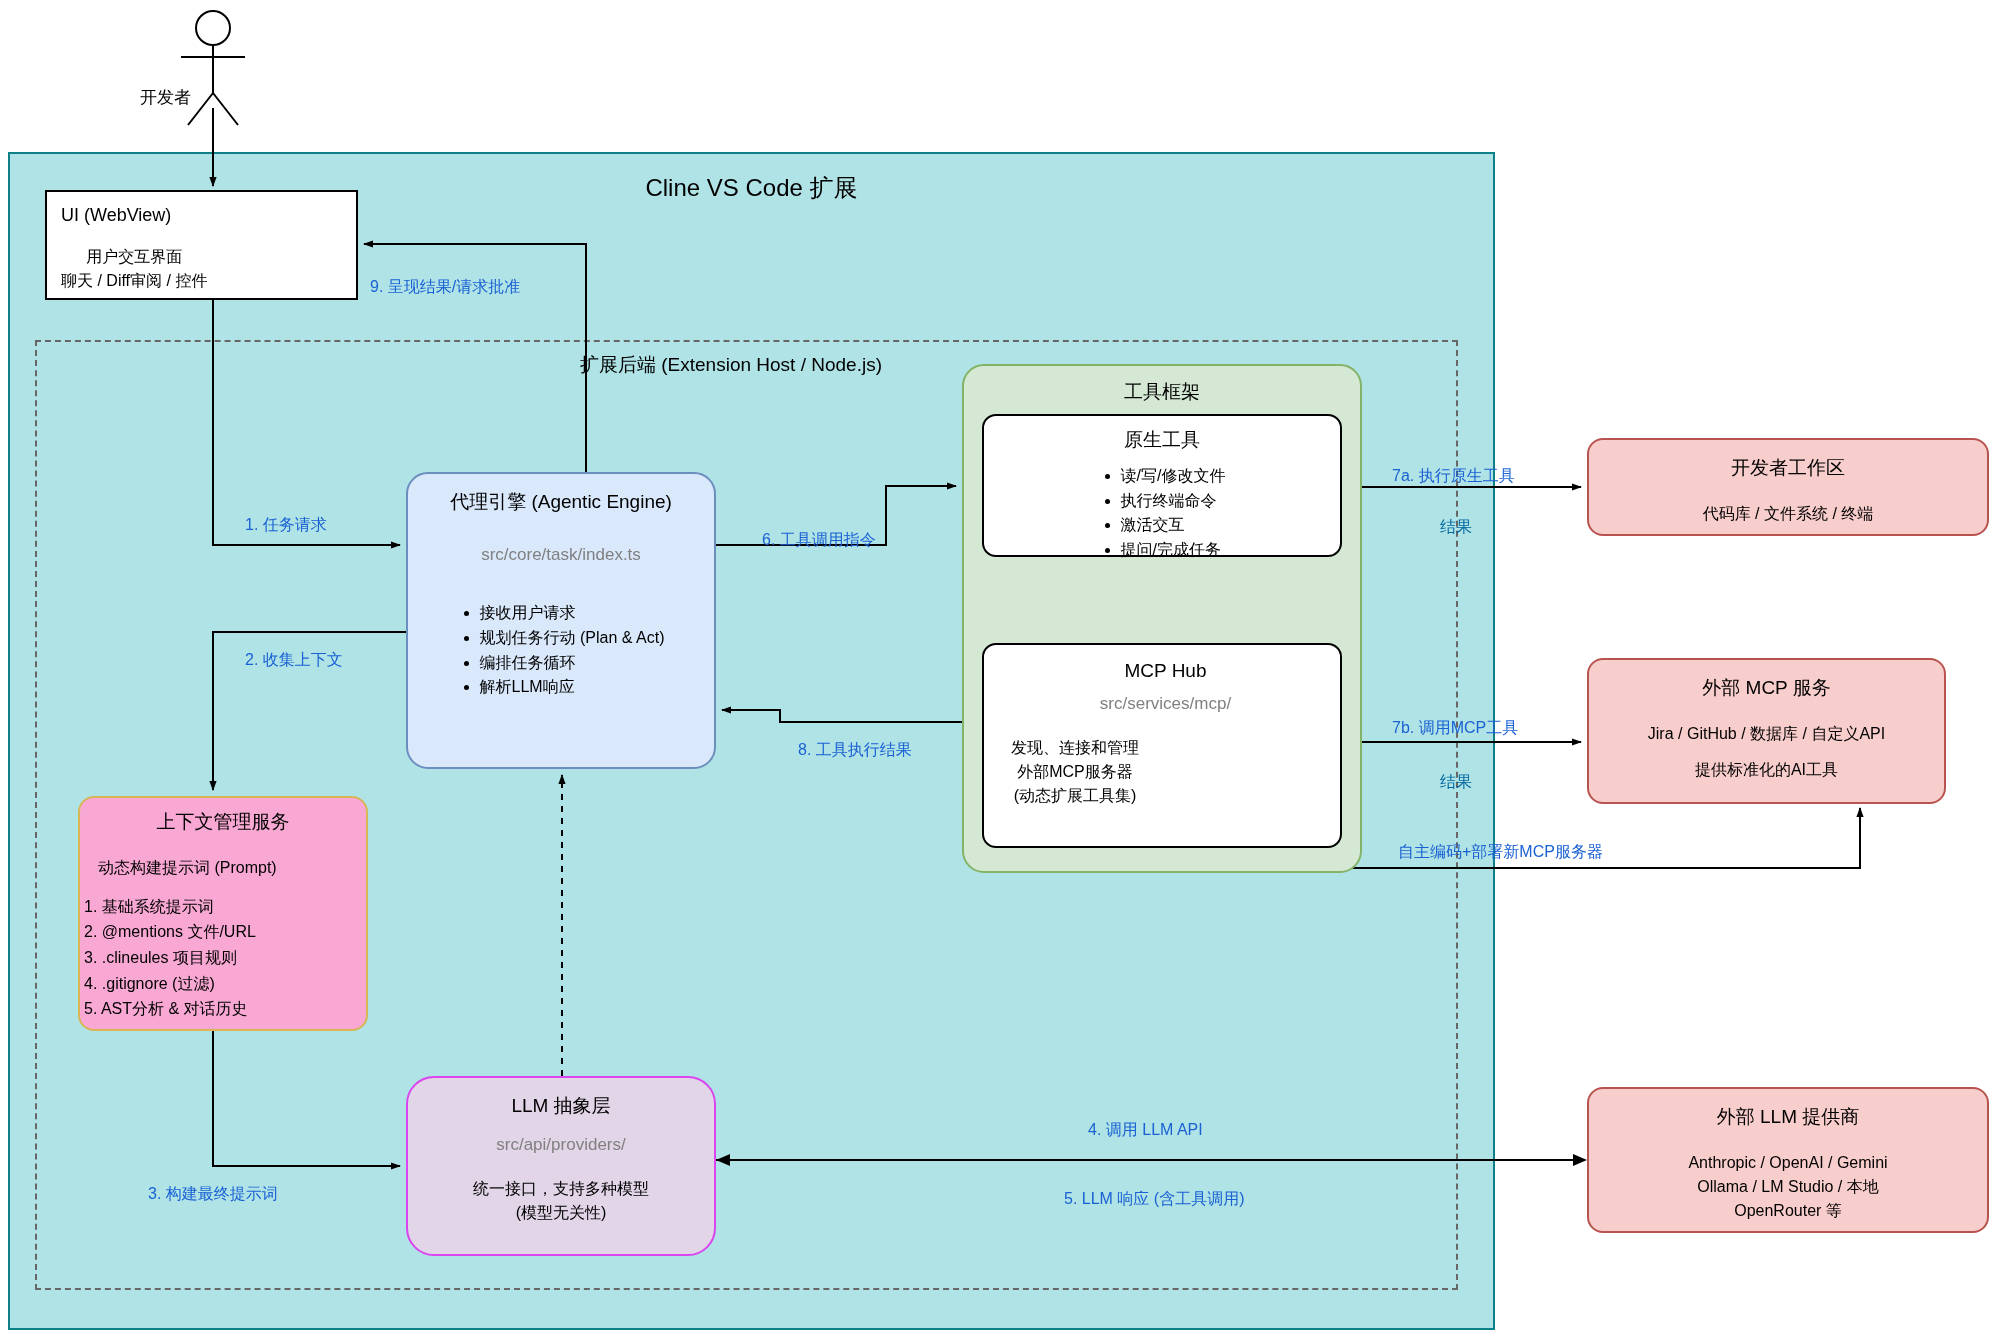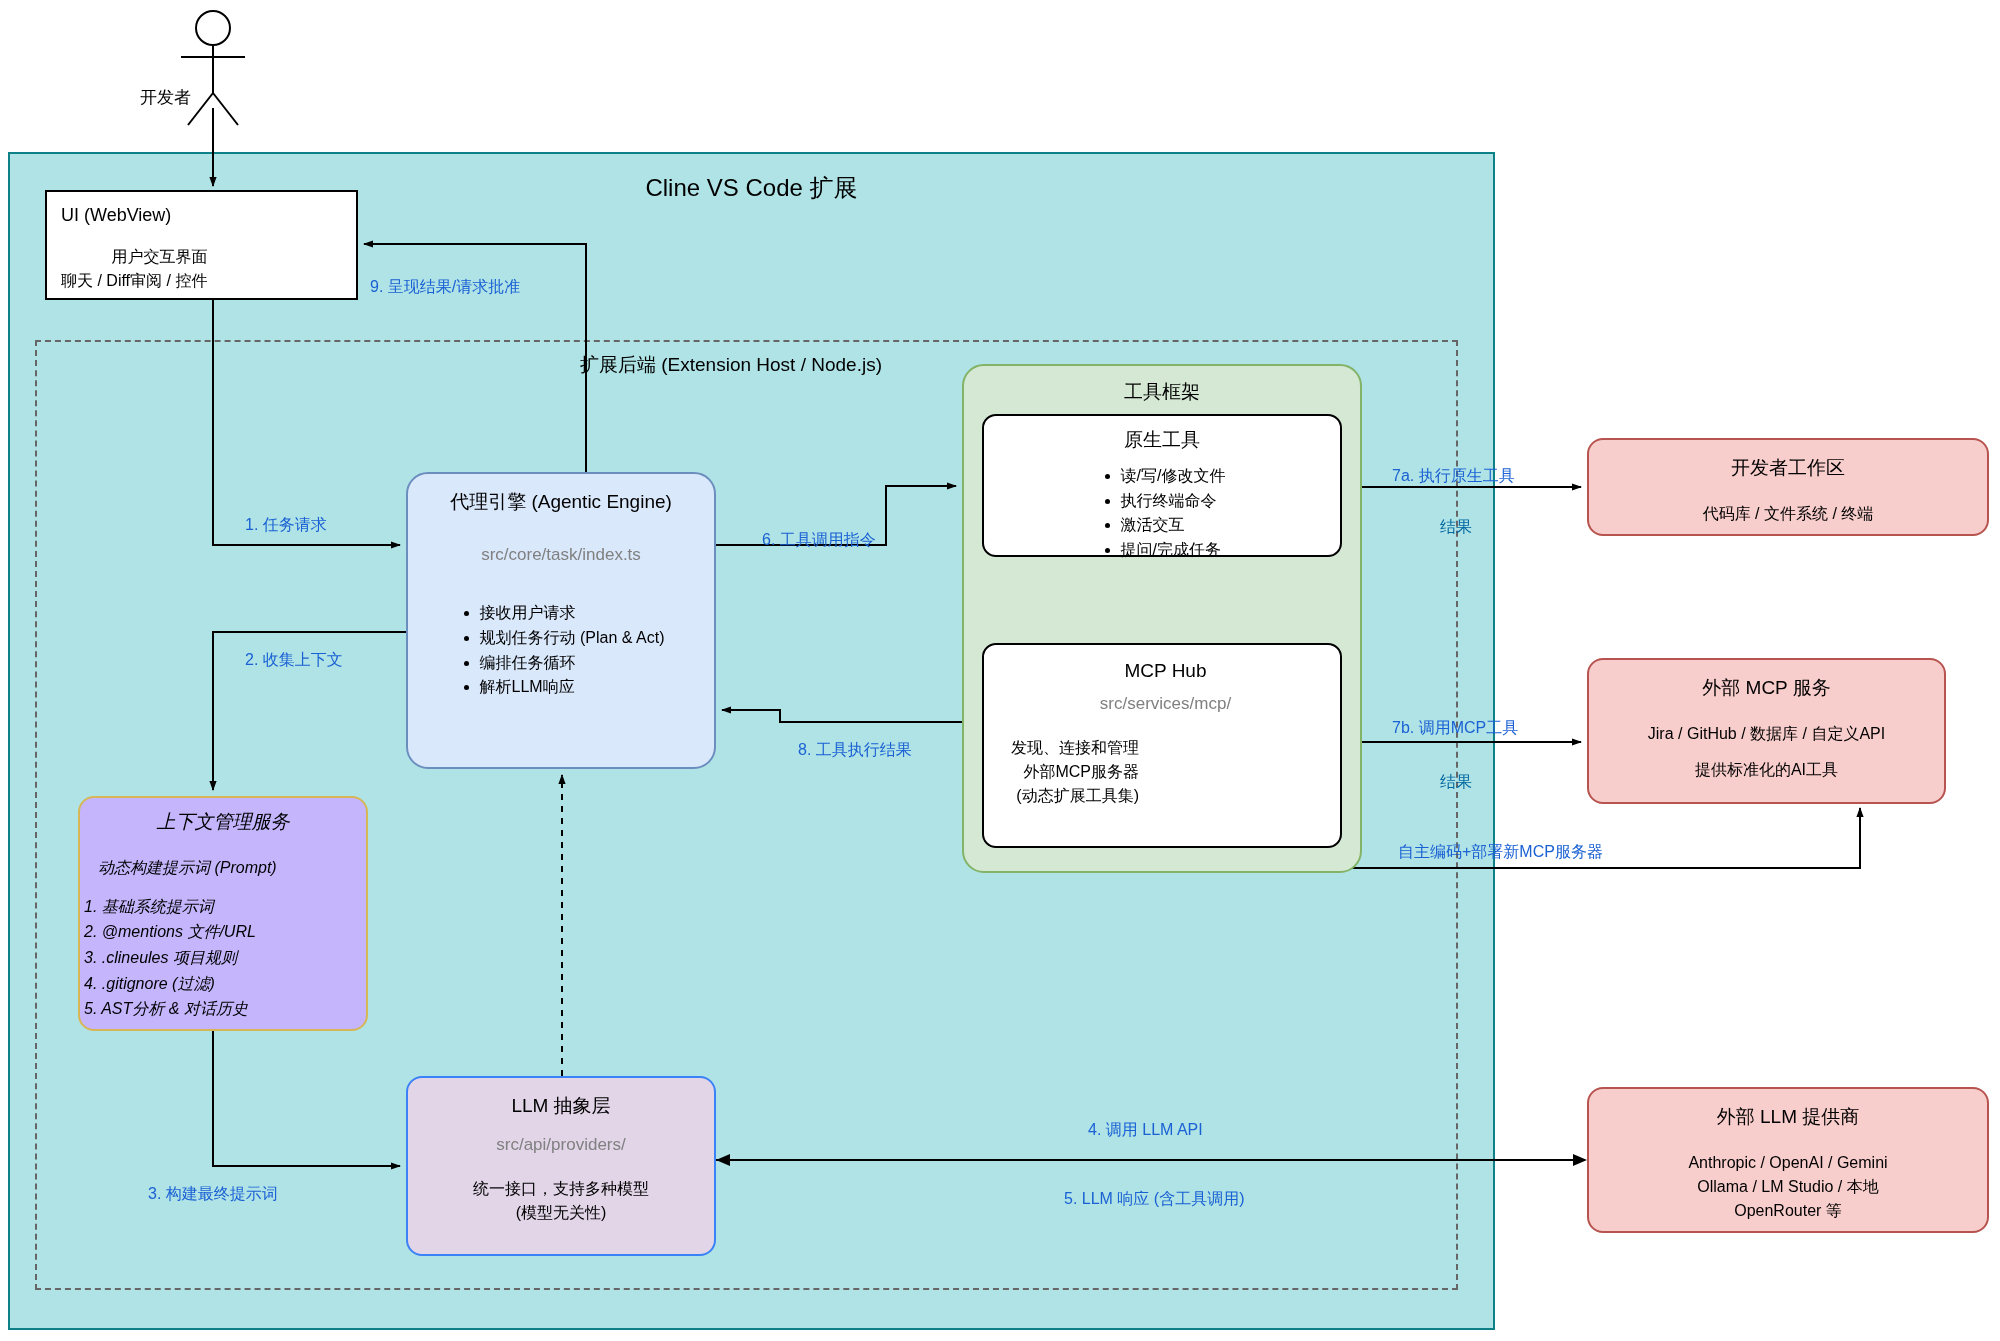--- a/index.html
+++ b/index.html
@@ -70,21 +70,21 @@
     font-size: 17px;
     color: #808080;
     line-height: 1.25;
   }
   .node-body {
     font-size: 16px;
     color: #000;
     line-height: 1.5;
     text-align: center;
   }
-  .node-body.left { text-align: right; }
+  .node-body.left { text-align: center; }
 
   .ul-list {
     margin: 0;
     padding-left: 22px;
     font-size: 16px;
     line-height: 1.55;
     text-align: left;
   }
   .ol-list {
     margin: 0;
@@ -155,36 +155,35 @@
   .box-mcphub .node-body {
     margin-top: 22px;
     align-self: flex-start;
     padding-left: 20px;
   }
 
   
   .box-context {
     left: 78px; top: 796px;
     width: 290px; height: 235px;
-    background: #c4b5fd;
+    background: #f9a8d4;
     border: 2px solid #d6b656;
     border-radius: 16px;
     padding-top: 12px;
-    font-style: italic;
   }
   .box-context .node-body { margin-top: 22px; align-self: flex-start; padding-left: 18px; }
   .box-context .ol-list { margin-top: 14px; align-self: flex-start; padding-left: 4px; }
 
   
   .box-llm {
     left: 406px; top: 1076px;
     width: 310px; height: 180px;
     background: #e1d5e7;
-    border: 2px solid #3b82f6;
-    border-radius: 16px;
+    border: 2px solid #d946ef;
+    border-radius: 28px;
     padding-top: 16px;
   }
   .box-llm .node-sub { margin-top: 16px; }
   .box-llm .node-body { margin-top: 22px; }
 
   
   .box-ext {
     background: #f8cecc;
     border: 2px solid #b85450;
     border-radius: 16px;

